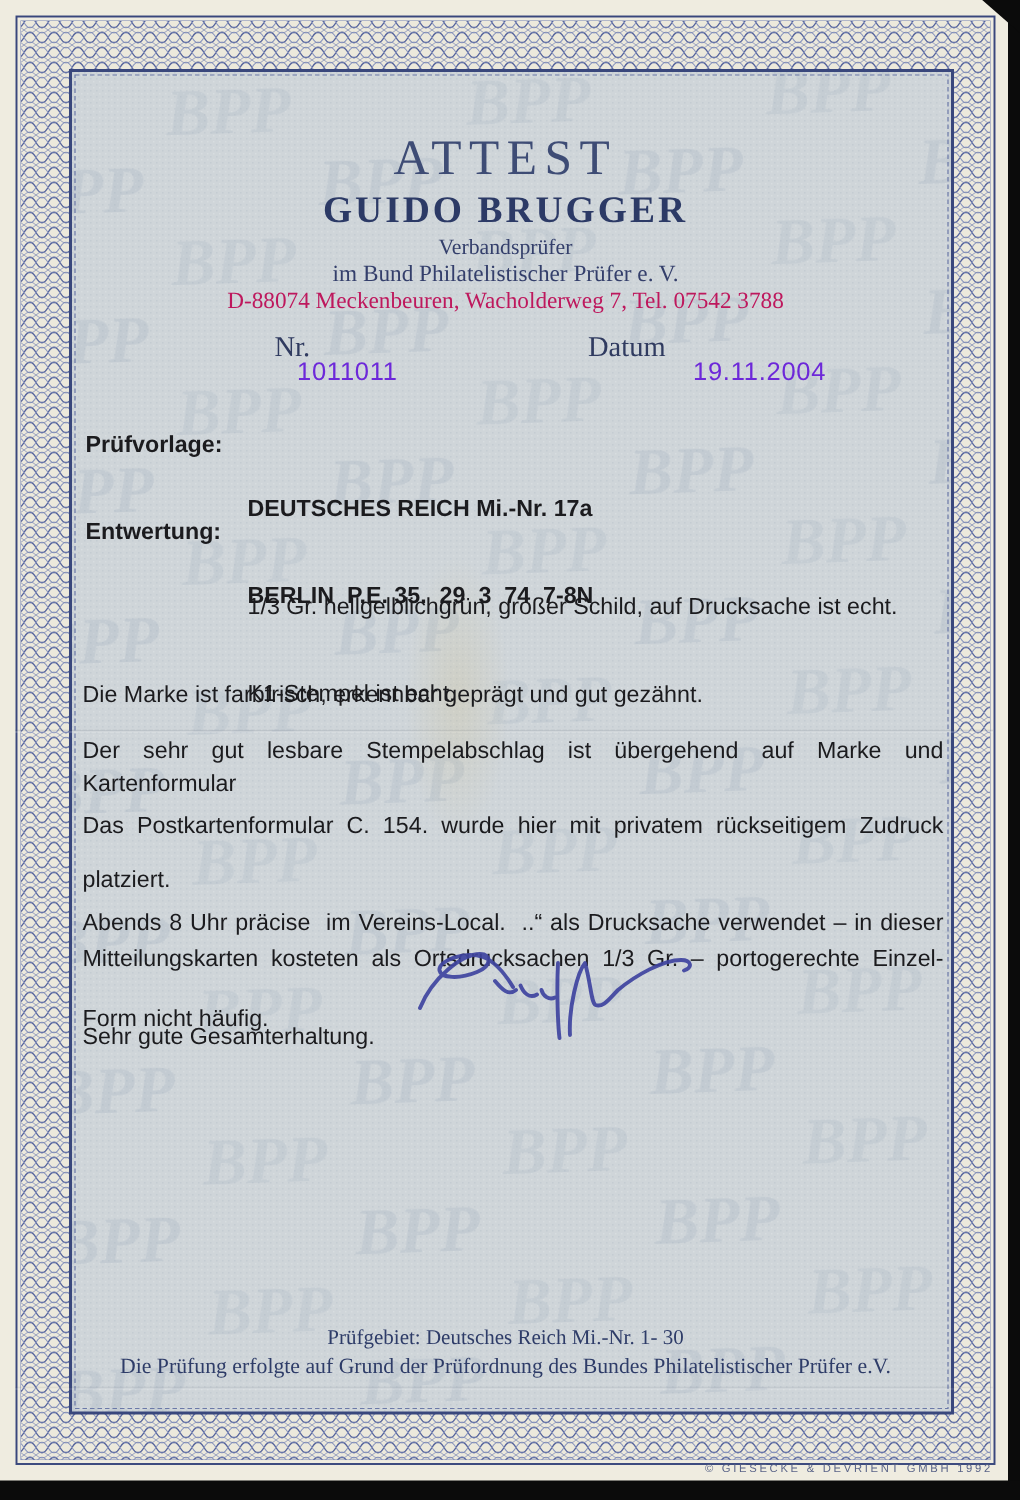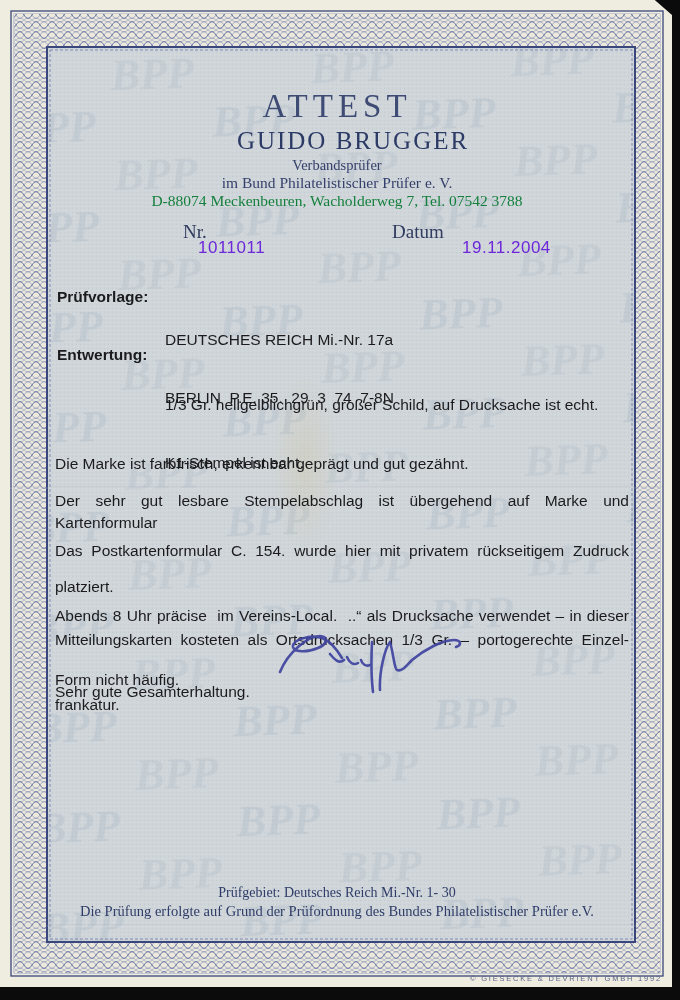--- a/index.html
+++ b/index.html
@@ -22,29 +22,29 @@
   
   .crease{position:absolute;left:10px;width:652px;height:3px;
     background:linear-gradient(to bottom,rgba(70,80,100,0),rgba(70,80,100,.14),rgba(255,255,255,.25),rgba(70,80,100,0));}
   .stain{position:absolute;border-radius:50%;
     background:radial-gradient(ellipse at center,rgba(205,185,125,.22),rgba(205,185,125,0) 70%);}
   
   .t{position:absolute;white-space:pre-wrap;}
   .serif{font-family:"Liberation Serif", serif;}
   .center{left:48px;width:578px;text-align:center;}
   #title{top:88px;font-size:33px;letter-spacing:5px;color:#3e4c75;}
-  #name{top:127px;font-size:25px;font-weight:normal;letter-spacing:2px;color:#2c3a66;margin-left:16px;}
+  #name{top:127px;font-size:25px;font-weight:bold;letter-spacing:2px;color:#2c3a66;}
   #role{top:157px;font-size:14.5px;color:#343f6b;}
   #assoc{top:174px;font-size:15.5px;color:#343f6b;}
-  #address{top:192px;font-size:15.5px;color:#15803d;}
+  #address{top:192px;font-size:15.5px;color:#be185d;}
   .fldlabel{font-size:19px;color:#303b60;}
   .fldvalue{font-size:17px;color:#6d28d9;letter-spacing:.5px;}
   .bodytxt{font-size:15.5px;line-height:21.5px;color:#1b1b1e;}
   .blabel{font-weight:bold;}
-  .bval1{font-weight:normal;}
+  .bval1{font-weight:bold;}
   .para{left:55px;width:574px;}
   .jl{text-align:justify;text-align-last:justify;}
   .ll{text-align:left;}
   #footer1{top:885px;font-size:14px;color:#2e3c68;}
   #footer2{top:903px;font-size:14.5px;color:#2e3c68;}
   #credit{top:974px;right:10px;left:auto;font-size:7.5px;letter-spacing:1.8px;color:#5a6488;}
   #sig{position:absolute;left:266px;top:610px;width:212px;height:108px;}
 </style>
 </head>
 <body>
@@ -116,21 +116,20 @@
     <div class="t bodytxt para" style="top:410px">
       <div class="ll">Die Marke ist farbfrisch, erkennbar geprägt und gut gezähnt.</div>
     </div>
     <div class="t bodytxt para" style="top:497px">
       <div class="jl">Das Postkartenformular C. 154. wurde hier mit privatem rückseitigem Zudruck</div>
       <div class="jl">Abends 8 Uhr präcise  im Vereins-Local.  ..“ als Drucksache verwendet – in dieser</div>
       <div class="ll">Form nicht häufig.</div>
     </div>
     <div class="t bodytxt para" style="top:586px">
       <div class="jl">Mitteilungskarten kosteten als Ortsdrucksachen 1/3 Gr. – portogerechte Einzel-</div>
-      <div class="ll">frankatur.</div>
     </div>
     <div class="t bodytxt para" style="top:638px">
       <div class="ll">Sehr gute Gesamterhaltung.</div>
     </div>
 
     <svg id="sig" viewBox="0 0 212 108" xmlns="http://www.w3.org/2000/svg">
       <g fill="none" stroke="#3f44a0" stroke-width="2.6" stroke-linecap="round" stroke-linejoin="round" opacity="0.92">
         <path d="M14,62 C22,42 42,26 54,26 C62,26 62,34 52,38 C40,43 28,42 27,37 C26,30 44,24 56,28 C64,31 70,38 76,48 M64,44 c5,6 9,10 14,6 m3,-3 c2,5 6,9 11,6 m3,-3 c1,4 5,7 9,5"></path>
         <path d="M106,32 C105,52 106,74 107,82 M114,80 C113,62 119,38 124,32 C128,46 128,58 131,60 C136,62 140,56 146,50 C158,40 176,30 188,30 C195,30 196,35 190,37"></path>
       </g>

